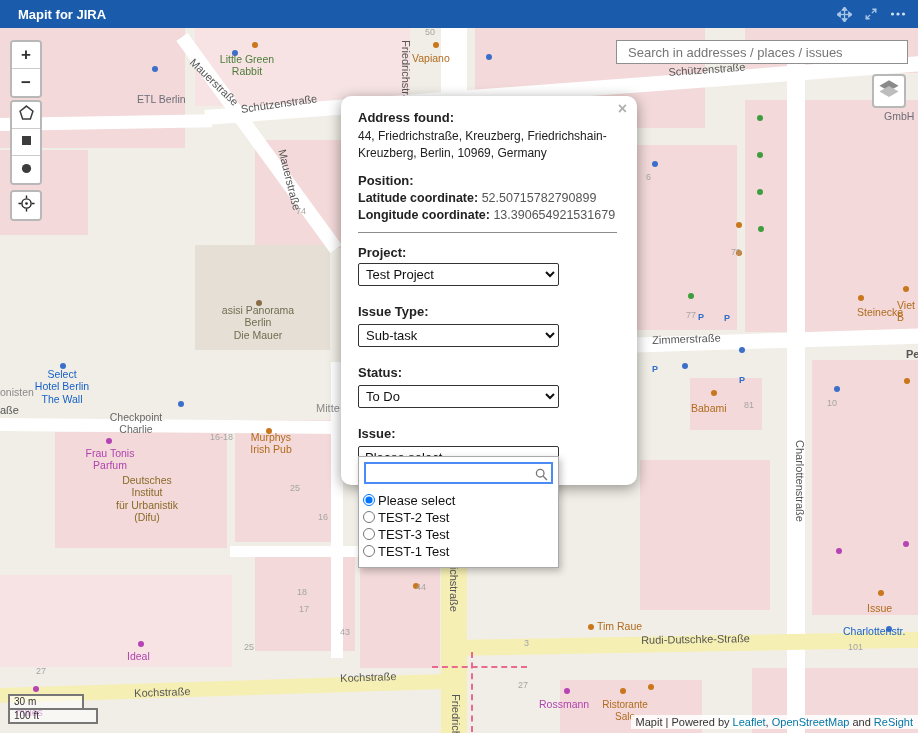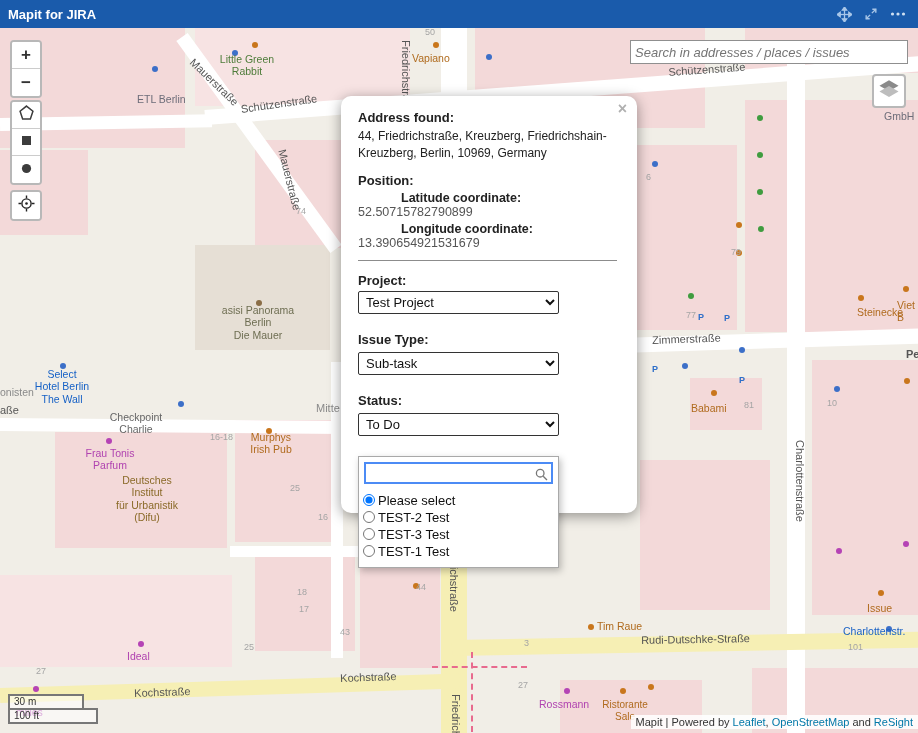--- a/index.html
+++ b/index.html
@@ -1,50 +1,50 @@
 <!DOCTYPE html>
 <html><head>
 <meta charset="utf-8">
 <style>
   html,body{margin:0;padding:0;background:#ddd;font-family:"Liberation Sans",sans-serif;}
   .app{position:relative;width:918px;height:733px;overflow:hidden;background:#f1eee7;}
 
   
   .header{position:absolute;top:0;left:0;right:0;height:28px;background:#1a5bab;z-index:100;display:flex;align-items:center;color:#fff;}
-  .title{font-size:13px;font-weight:bold;padding-left:8px;}
+  .title{font-size:13px;font-weight:bold;padding-left:18px;}
   .hicons{margin-left:auto;display:flex;gap:12px;padding-right:12px;align-items:center;}
   .hicons svg{display:block;cursor:pointer;}
 
   
   .map{position:absolute;inset:0;background:#f1eee7;overflow:hidden;}
   .blk,.str,.dash,.mlabel,.mnum,.poi{position:absolute;}
   .mlabel{white-space:pre-line;line-height:1.18;transform-origin:0 0;}
   .mnum{font-size:9px;color:#a5a5a5;}
   .poi{width:6px;height:6px;border-radius:50%;}
   .poi.p{width:auto;height:auto;border-radius:0;background:none!important;font-size:9px;font-weight:bold;color:#2e6fc9;}
 
   
   .lgroup{position:absolute;z-index:20;background:#fff;border:2px solid rgba(0,0,0,.28);border-radius:4px;overflow:hidden;}
   .lbtn{width:28px;height:27px;display:flex;align-items:center;justify-content:center;background:#fff;border:0;border-bottom:1px solid #ccc;cursor:pointer;font-size:17px;font-weight:bold;color:#333;padding:0;font-family:inherit;}
   .lbtn:last-child{border-bottom:0;}
   .zoomctl{left:10px;top:40px;}
   .drawctl{left:10px;top:100px;}
   .locatectl{left:10px;top:190px;}
   .layersctl{position:absolute;top:74px;right:12px;width:30px;height:30px;background:#fff;border:2px solid rgba(0,0,0,.28);border-radius:4px;z-index:20;display:flex;align-items:center;justify-content:center;cursor:pointer;}
 
-  .searchbox{position:absolute;top:40px;right:10px;width:268px;height:18px;z-index:20;font-size:13px;border:1px solid #8f8f8f;padding:2px 4px;background:#fff;font-family:inherit;color:#8b5cf6;font-style:italic;}
+  .searchbox{position:absolute;top:40px;right:10px;width:268px;height:18px;z-index:20;font-size:13px;border:1px solid #8f8f8f;padding:2px 11px;background:#fff;font-family:inherit;color:#8b5cf6;}
   .searchbox::placeholder{color:#757575;}
 
   
   .popup{position:absolute;left:341px;top:96px;width:296px;z-index:30;background:#fff;border-radius:10px;box-shadow:0 3px 14px rgba(0,0,0,.4);padding:14px 20px 16px 17px;box-sizing:border-box;font-size:13px;color:#222;}
   .popup .close{position:absolute;top:5px;right:10px;font-size:16px;color:#b0b0b0;font-weight:bold;cursor:pointer;line-height:1;}
   .plabel{font-weight:bold;margin-bottom:3px;}
   .addr{font-size:12px;line-height:1.38;margin-bottom:12px;color:#222;}
   .coord{margin-bottom:3px;font-size:12.5px;}
-  .coord b{font-weight:bold;color:#222;margin-left:43px;}
+  .coord b{font-weight:bold;color:#222;}
   .coord .val{color:#555;}
   .popup hr{border:0;border-top:1px solid #8c8c8c;margin:10px 0;}
   .fg{margin-top:18px;font-weight:bold;margin-bottom:5px;}
   .fsel{width:201px;height:23px;font-size:13px;border:1px solid #333;border-radius:2px;background:#fff;font-family:inherit;padding:0 3px;color:#111;}
   .fselect{width:201px;height:23px;border:1px solid #333;border-radius:2px;background:#fff;display:flex;align-items:center;justify-content:space-between;padding:0 6px;box-sizing:border-box;cursor:pointer;color:#111;}
   .caret{font-size:8px;color:#333;}
 
   
   .ddpanel{position:absolute;left:358px;top:456px;width:201px;z-index:40;background:#fff;border:1px solid #a9a9a9;box-shadow:2px 3px 7px rgba(0,0,0,.25);padding:4px 4px 8px;box-sizing:border-box;}
   .ddsearch{position:relative;margin:1px;}

